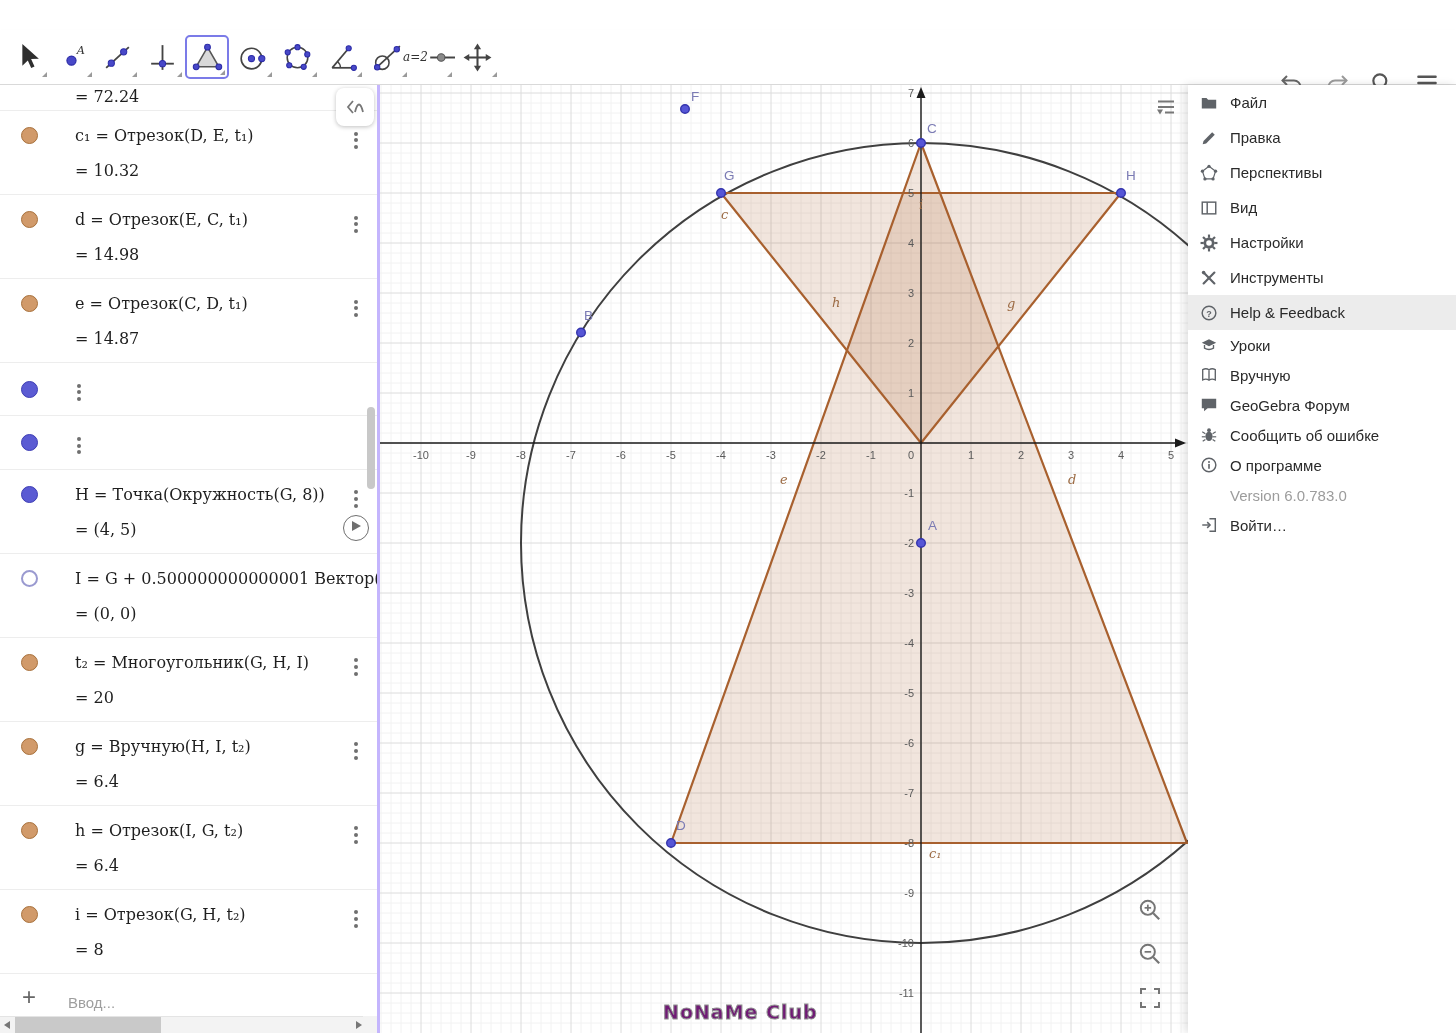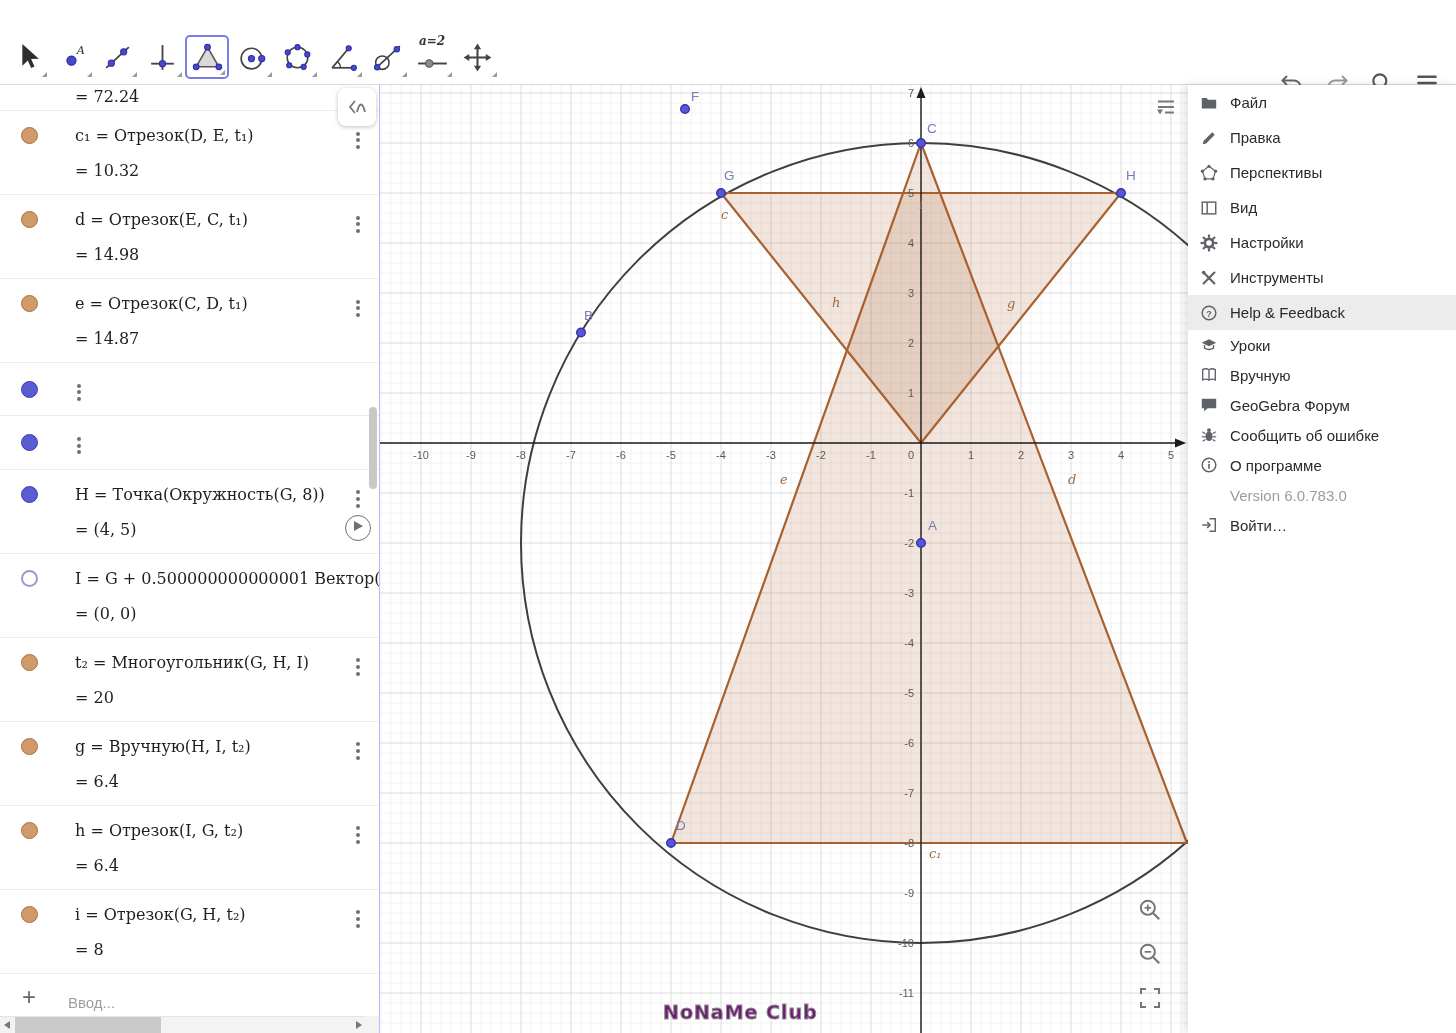--- a/index.html
+++ b/index.html
@@ -9,26 +9,26 @@
   .tb-logo{width:17px;height:17px;margin-left:12px;}
   .tb-title{font-size:12px;font-weight:bold;color:#111;margin-left:8px;}
   .wincontrols{position:absolute;right:0;top:0;height:30px;display:flex;}
   .winbtn{width:46px;height:30px;display:flex;align-items:center;justify-content:center;}
   .toolbar{position:absolute;top:30px;left:0;width:1456px;height:54px;background:#fff;border-bottom:1px solid #d9d9d9;box-shadow:0 1px 2px rgba(0,0,0,.06);display:flex;align-items:center;}
   .tools{display:flex;gap:1px;margin-left:5px;}
   .tool{width:44px;height:44px;border-radius:5px;position:relative;display:flex;align-items:center;justify-content:center;box-sizing:border-box;background:#fff;}
   .tool.sel{border:2px solid #7b7bE8;}
   .tool svg{width:33px;height:33px;}
   .tool .corner{position:absolute;right:2px;bottom:2px;width:0;height:0;border-left:5px solid transparent;border-bottom:5px solid #9a9a9a;}
-  .tool-slider-inner{display:flex;flex-direction:column;align-items:center;font-weight:bold;}
+  .tool-slider-inner{display:flex;flex-direction:row;align-items:center;}
   .slider-label{font-family:"DejaVu Serif",serif;font-style:italic;font-size:12px;color:#333;line-height:12px;}
   .rightctrl{position:absolute;right:14px;top:38px;display:flex;align-items:center;gap:15px;}
   .rc-btn{width:30px;height:30px;display:flex;align-items:center;justify-content:center;}
   
-  .algebra{position:absolute;top:85px;left:0;width:380px;height:948px;background:#fff;border-right:1px solid #c4b5fd;box-sizing:border-box;overflow:hidden;}
+  .algebra{position:absolute;top:85px;left:0;width:380px;height:948px;background:#fff;border-right:3px solid #c4b5fd;box-sizing:border-box;overflow:hidden;}
   .alg-row{display:flex;border-bottom:1px solid #ededed;background:#fff;}
   .mcol{width:58px;flex-shrink:0;display:flex;justify-content:center;padding-top:16px;}
   .alg-row.one-line .mcol{padding-top:0;align-items:center;}
   .marker{width:17px;height:17px;border-radius:50%;display:block;box-sizing:border-box;}
   .marker.tan{background:#d19a6a;border:1px solid #a8713c;}
   .marker.blue{background:#5b5bd3;border:1px solid #3d3db4;}
   .marker.hollow{background:#fff;border:2px solid #9a9ad0;}
   .rbody{flex:1;min-width:0;padding:13px 0 12px 17px;}
   .rdef{font-family:"DejaVu Serif",serif;font-size:16px;color:#1f1f1f;line-height:23px;white-space:nowrap;overflow:hidden;}
   .rval{font-family:"DejaVu Serif",serif;font-size:16px;color:#1f1f1f;line-height:22px;margin-top:13px;white-space:nowrap;}

